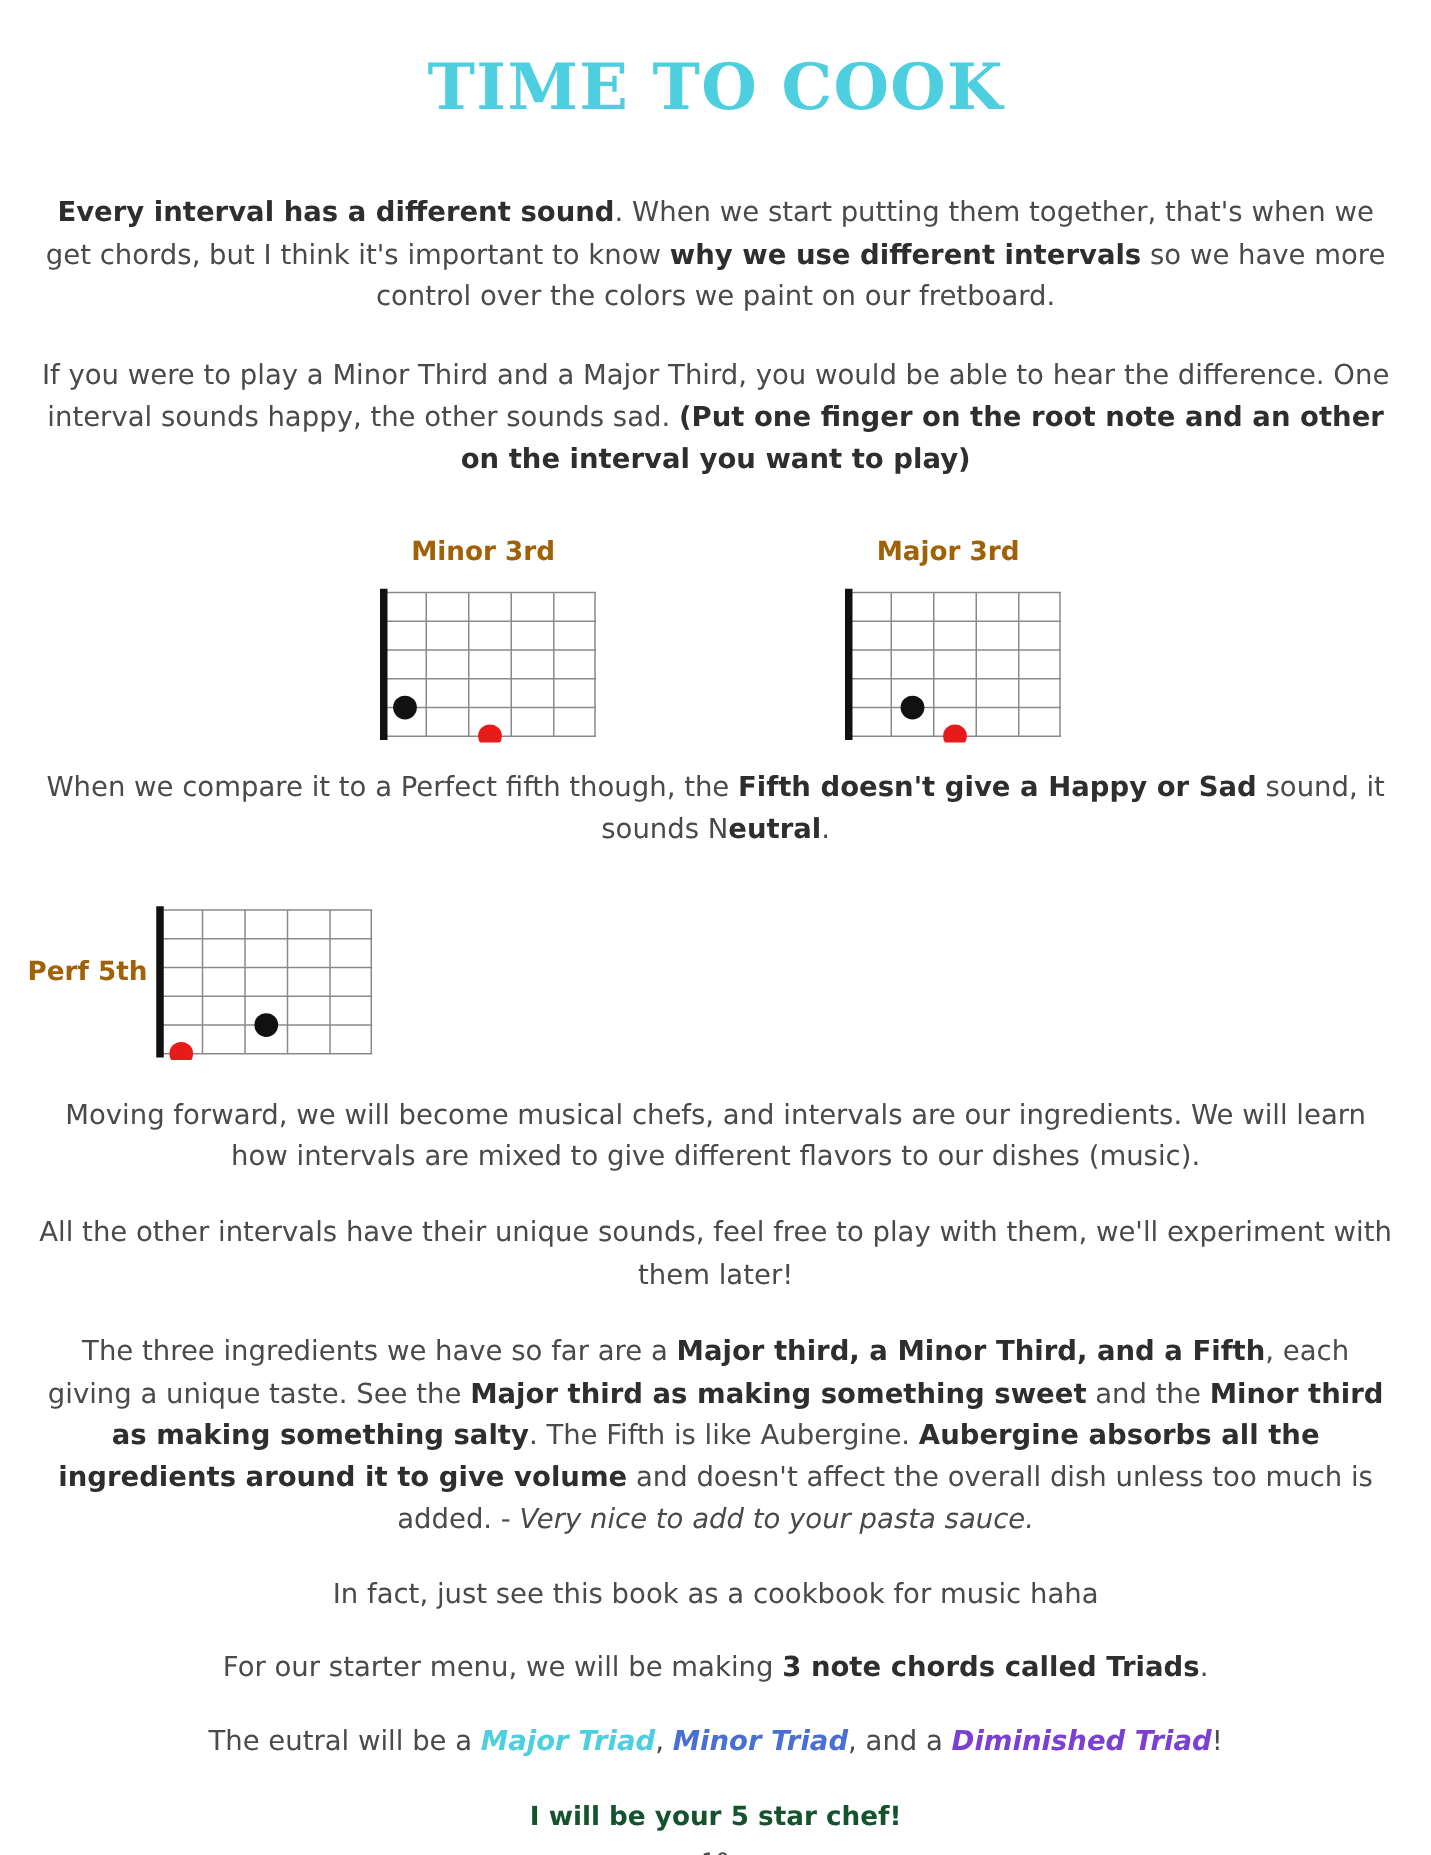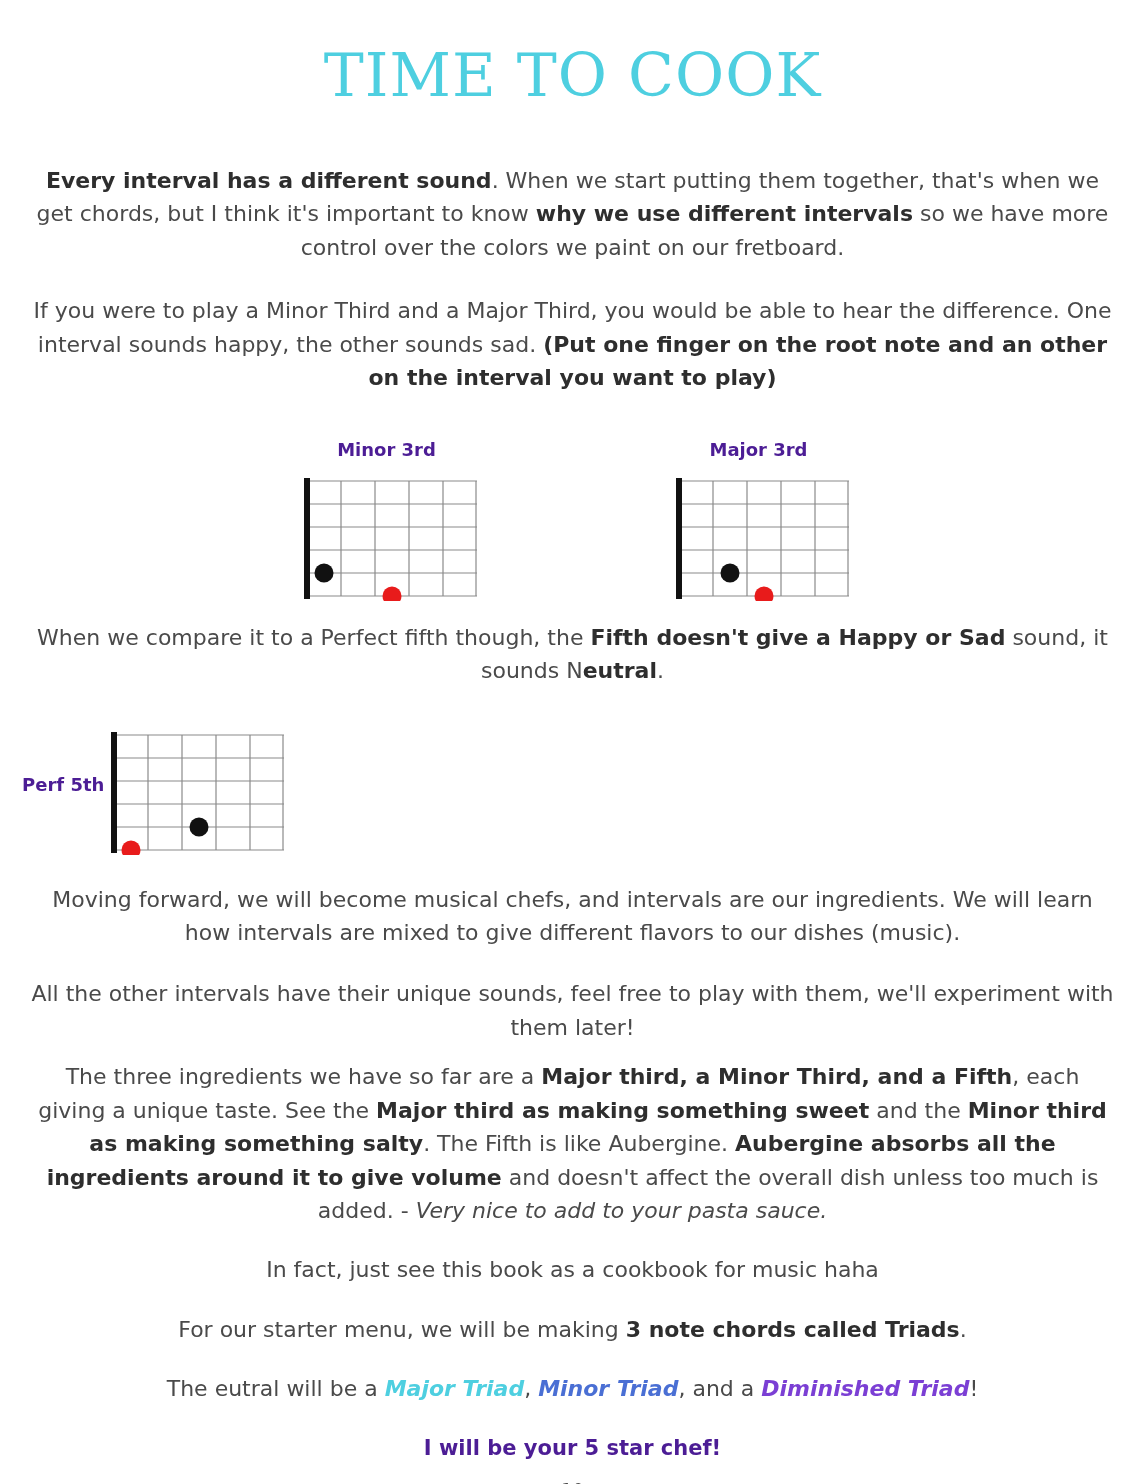--- a/index.html
+++ b/index.html
@@ -18,81 +18,81 @@
   .page {
     width: 1145px;
     height: 1484px;
     position: relative;
     box-sizing: border-box;
     padding: 0 22px;
   }
   .title {
     text-align: center;
     font-family: "DejaVu Serif", serif;
-    font-weight: 400;
-    font-size: 60px;
+    font-weight: 700;
+    font-size: 51px;
     letter-spacing: 1px;
     color: #4ecfe0;
     margin: 42px 0 0 0;
     line-height: 1.1;
   }
   .para {
     text-align: center;
     font-size: 22px;
     line-height: 1.52;
     color: #4a4a4a;
     margin: 0 auto;
     max-width: 1085px;
   }
   .p1 { margin-top: 56px; }
   .p2 { margin-top: 30px; }
   .p3 { margin-top: 20px; }
   .p4 { margin-top: 28px; }
   .p5 { margin-top: 28px; }
-  .p6 { margin-top: 16px; }
+  .p6 { margin-top: 28px; }
   .p7 { margin-top: 26px; }
   .p8 { margin-top: 26px; }
   b, strong { font-weight: 700; color: #2e2e2e; }
   em { font-style: italic; }
   .diagrams-row {
     display: flex;
     justify-content: center;
     gap: 192px;
     margin-top: 44px;
   }
   .diagram-block {
     display: flex;
     flex-direction: column;
     align-items: center;
   }
   .diagram-label {
     font-weight: 700;
-    font-size: 18px;
-    color: #4c1d95;
+    font-size: 21px;
+    color: #a16207;
     margin-bottom: 16px;
     font-family: "DejaVu Sans", sans-serif;
   }
   .fretboard {
     position: relative;
   }
   .fretboard svg { display: block; }
   .single-diagram {
     display: flex;
     flex-direction: row;
     align-items: center;
     margin-top: 42px;
   }
   .cyan { color: #4ecfe0; font-style: italic; }
   .blue { color: #4a6fd4; font-style: italic; }
   .purple { color: #7b3fd4; font-style: italic; }
   .closing {
     text-align: center;
     font-size: 21px;
     font-weight: 700;
-    color: #4c1d95;
+    color: #14532d;
     margin-top: 30px;
   }
   .footer {
     position: absolute;
     bottom: 26px;
     left: 0;
     width: 100%;
     text-align: center;
     font-size: 18px;
     color: #4a4a4a;

